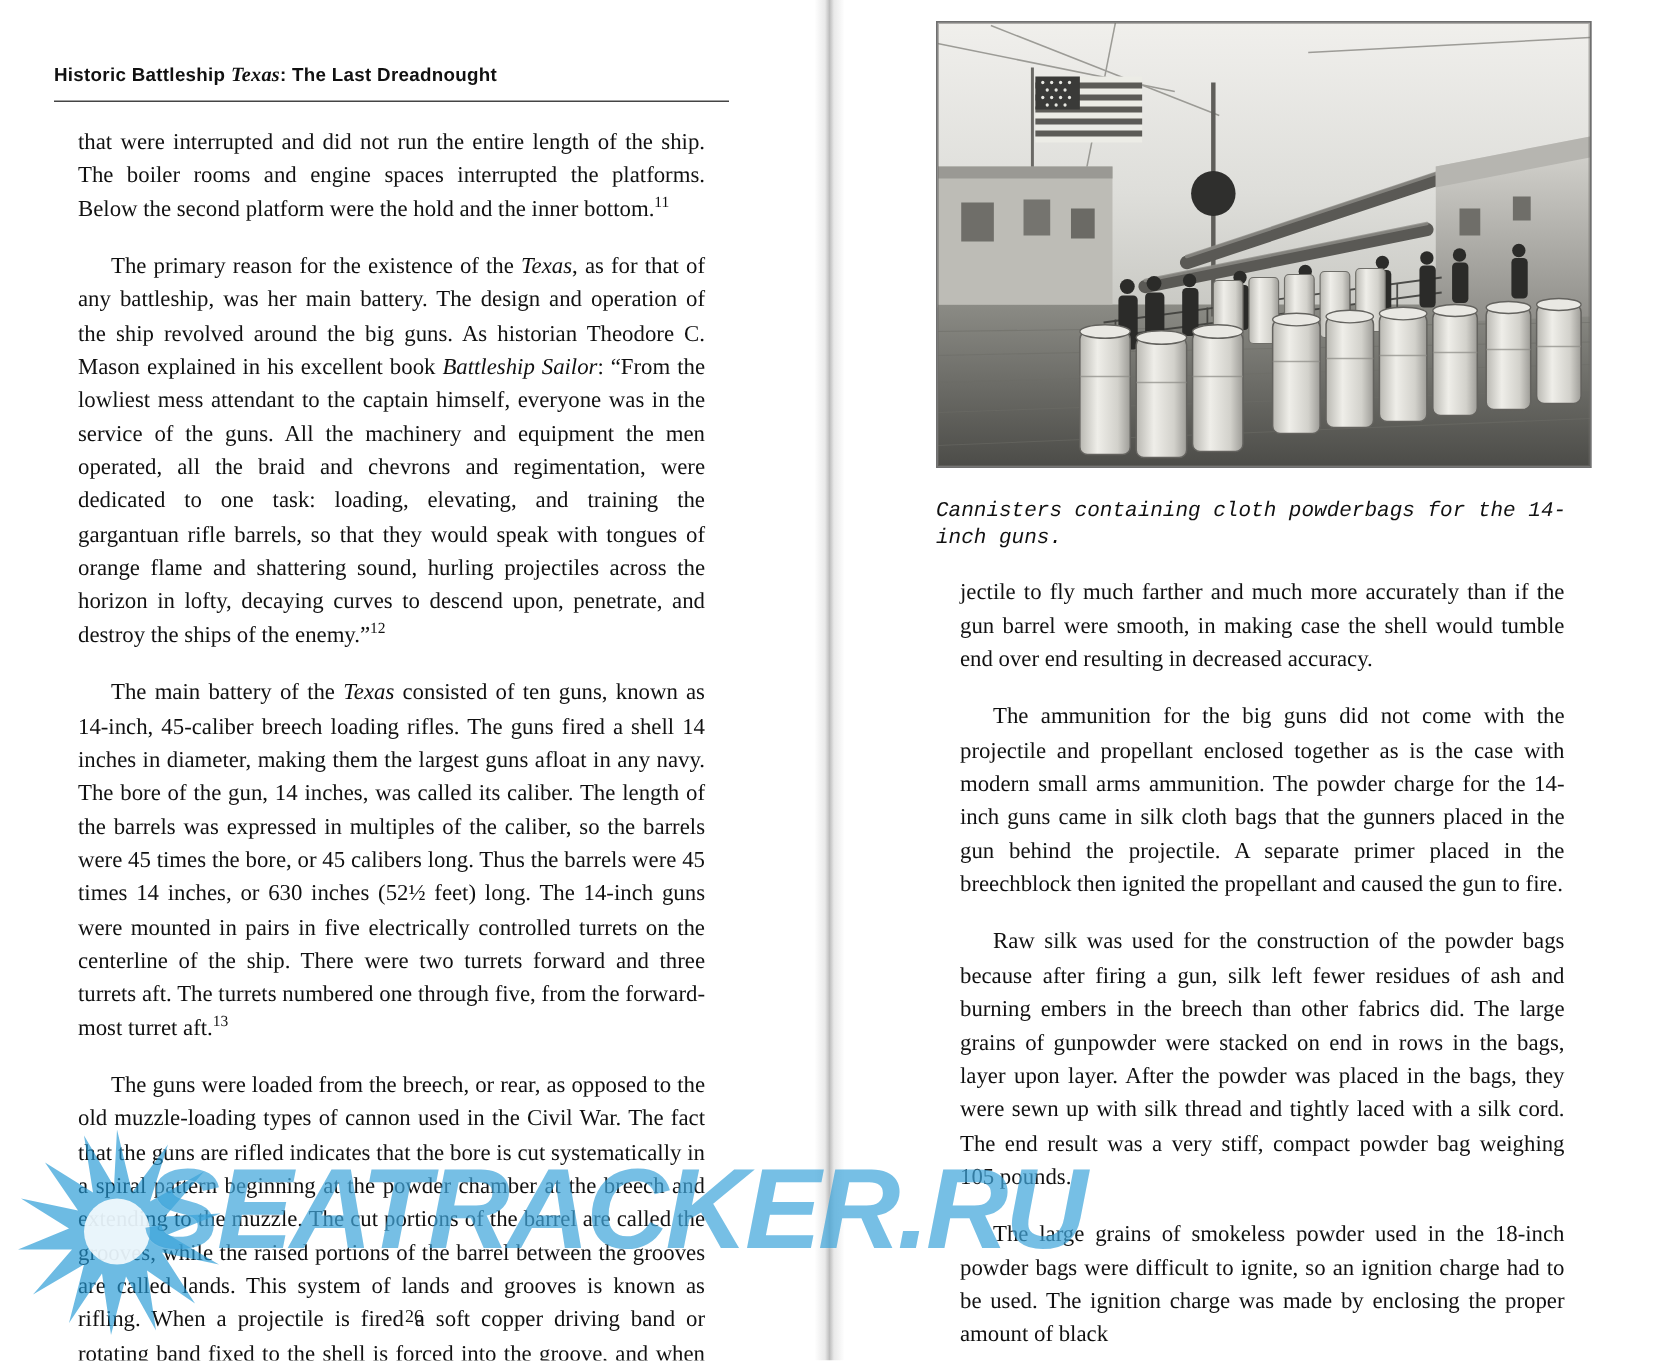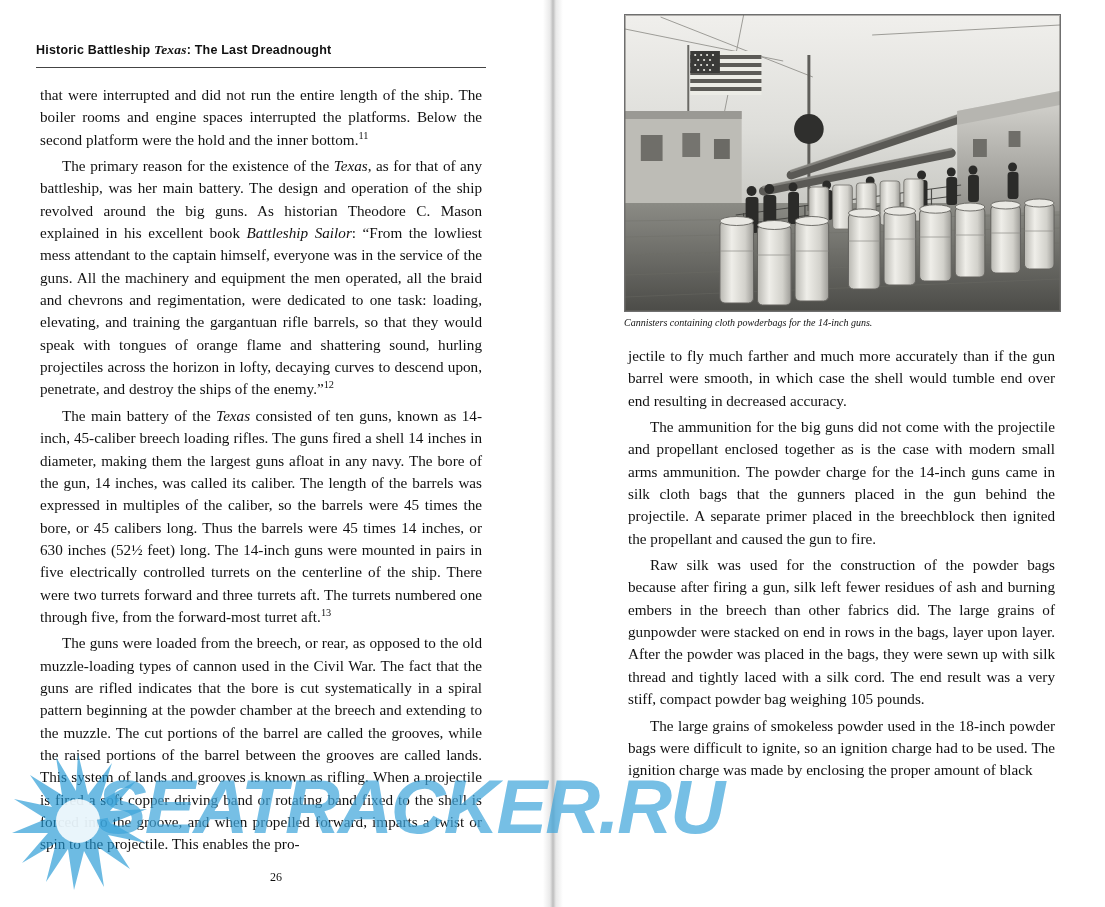--- a/index.html
+++ b/index.html
@@ -68,21 +68,21 @@
   }
 
   .body-col {
     margin-top: 16px;
     font-size: 15.2px;
     line-height: 1.47;
     text-align: justify;
     hyphens: none;
   }
   .body-col p {
-    margin: 4px;
+    margin: 16px;
     text-indent: 22px;
   }
   .body-col p.noindent {
     text-indent: 0;
   }
   .body-col em {
     font-style: italic;
   }
   sup {
     font-size: 0.68em;
@@ -96,24 +96,25 @@
   }
   .photo {
     width: 100%;
     height: 296px;
     position: relative;
     overflow: hidden;
     background: #8d8d8d;
     border: 1px solid #6f6f6f;
   }
   .caption {
-    margin-top: 4px;
+    margin-top: 20px;
     font-style: italic;
-    font-size: 10px;
+    font-size: 14px;
     line-height: 1.3;
+    font-family: Liberation Mono, monospace;
   }
 
   .folio {
     position: absolute;
     bottom: 22px;
     width: 100%;
     left: 0;
     text-align: center;
     font-size: 12px;
     font-family: "Liberation Serif", serif;
@@ -374,21 +375,21 @@
               <path d="M404 216 L434 216"></path>
           </g>
 
           <rect x="0" y="0" width="440" height="296" fill="none" stroke="#6d6c68" stroke-width="2" opacity="0.5"></rect>
         </svg>
       </div>
       <div class="caption">Cannisters containing cloth powderbags for the 14-inch guns.</div>
     </div>
 
     <div class="body-col">
-      <p class="noindent">jectile to fly much farther and much more accurately than if the gun barrel were smooth, in which case the shell would tumble end over end resulting in decreased accuracy.</p>
+      <p class="noindent">jectile to fly much farther and much more accurately than if the gun barrel were smooth, in making case the shell would tumble end over end resulting in decreased accuracy.</p>
       <p>The ammunition for the big guns did not come with the projectile and propellant enclosed together as is the case with modern small arms ammunition. The powder charge for the 14-inch guns came in silk cloth bags that the gunners placed in the gun behind the projectile. A separate primer placed in the breechblock then ignited the propellant and caused the gun to fire.</p>
       <p>Raw silk was used for the construction of the powder bags because after firing a gun, silk left fewer residues of ash and burning embers in the breech than other fabrics did. The large grains of gunpowder were stacked on end in rows in the bags, layer upon layer. After the powder was placed in the bags, they were sewn up with silk thread and tightly laced with a silk cord. The end result was a very stiff, compact powder bag weighing 105 pounds.</p>
       <p>The large grains of smokeless powder used in the 18-inch powder bags were difficult to ignite, so an ignition charge had to be used. The ignition charge was made by enclosing the proper amount of black</p>
     </div>
 
   </div>
 
   <div class="gutter"></div>
 </div>
 

